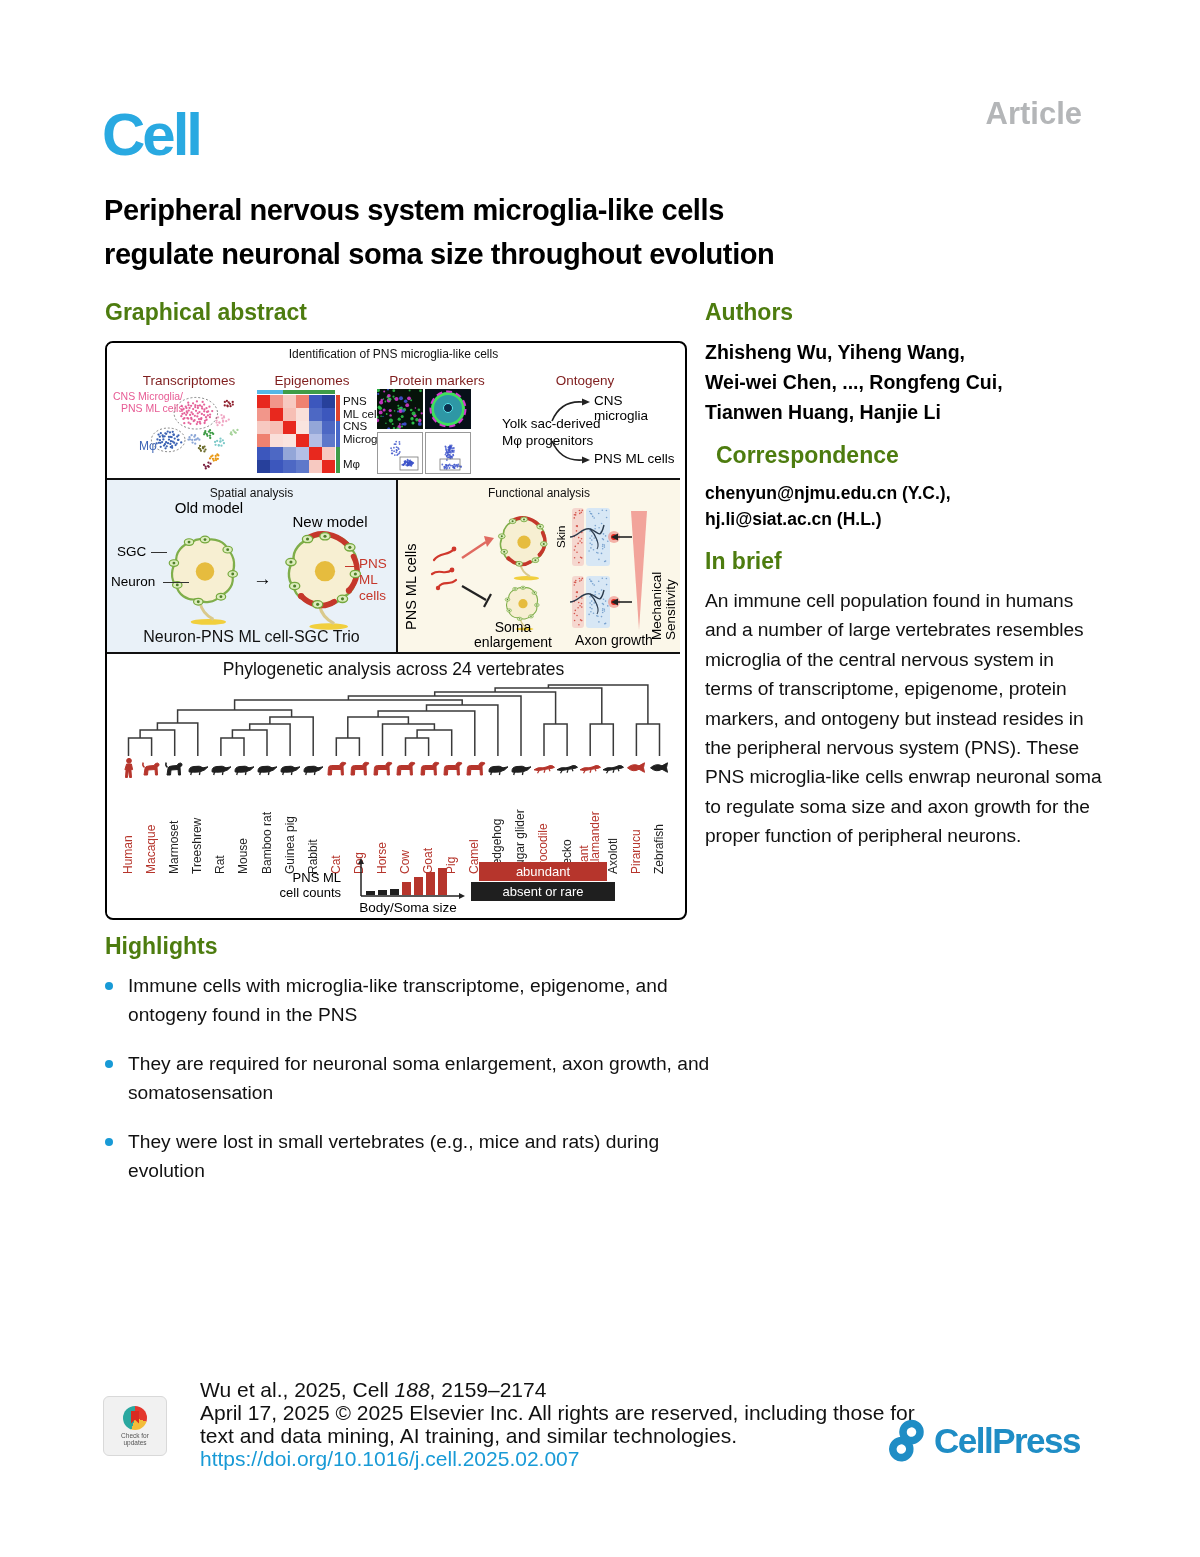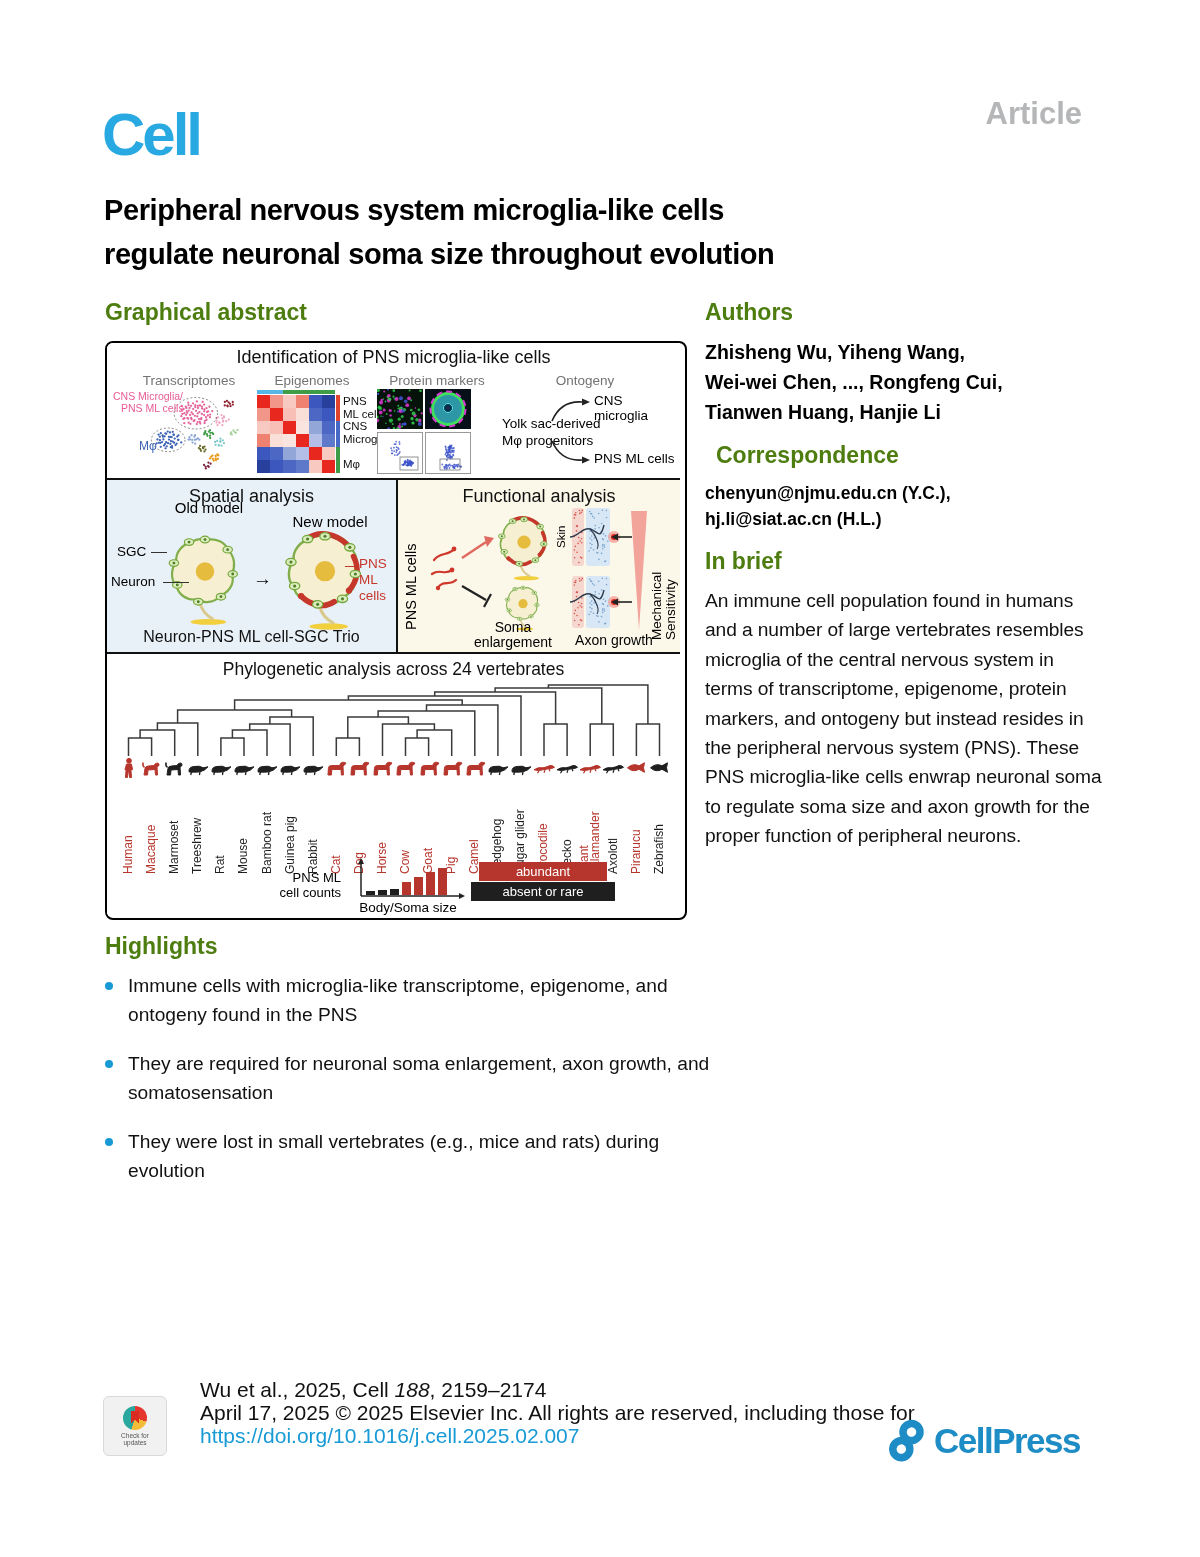--- a/index.html
+++ b/index.html
@@ -10,22 +10,22 @@
   #cell-logo{left:102px;top:100px;font-size:60px;font-weight:bold;color:#29a9e1;letter-spacing:-3px;}
   #article-label{right:118px;top:96px;font-size:31px;font-weight:bold;color:#b4b6b8;}
   #title{left:104px;top:188px;width:1010px;font-size:29px;font-weight:bold;line-height:44px;letter-spacing:-0.4px;}
   .sec-h{font-size:23px;font-weight:bold;color:#4d7c0f;}
   
   #authors-lines{left:705px;top:337px;font-size:19.5px;font-weight:bold;line-height:30px;}
   #corr-lines{left:705px;top:480px;font-size:17.5px;font-weight:bold;line-height:26px;}
   #brief-text{left:705px;top:586px;width:400px;font-size:19.2px;line-height:29.4px;letter-spacing:-0.1px;color:#111;}
   
   #ga-box{left:105px;top:341px;width:578px;height:575px;border:2.5px solid #000;border-radius:8px;background:#fff;overflow:hidden;}
-  .ptitle{font-size:18px;color:#111;text-align:center;width:100%;}
-  .plabel{font-size:13.5px;color:#737373;text-align:center;}
+  .ptitle{font-size:12px;color:#111;text-align:center;width:100%;}
+  .plabel{font-size:13.5px;color:#7f1d1d;text-align:center;}
   #p1{left:0;top:0;width:573px;height:135px;border-bottom:2px solid #111;background:#fff;}
   #p2{left:0;top:137px;width:573px;height:172px;border-bottom:2px solid #111;}
   #p2l{left:0;top:0;width:289px;height:172px;background:#e9f1f8;}
   #p2r{left:289px;top:0;width:282px;height:172px;background:#fbf7e9;border-left:2px solid #111;}
   #p3{left:0;top:311px;width:573px;height:262px;background:#fff;}
   .vlabel{writing-mode:vertical-rl;transform:rotate(180deg);font-size:12px;line-height:11.5px;white-space:normal;}
   .hm-grid{display:grid;grid-template-columns:repeat(6,13px);grid-auto-rows:13px;}
   .hm-cell{width:13px;height:13px;}
   .hm-lbl{font-size:11.5px;line-height:12.5px;color:#111;}
   .fl-box{width:44px;height:40px;background:#fff;border:1px solid #999;}
@@ -1261,20 +1261,21 @@
         <div class="badge-book"></div>
       </div>
     <div class="badge-txt">
       <div>Check for</div>
         <div>updates</div>
     </div>
   </div>
   <div class="abs" id="citation">
     <div><span>Wu et al., 2025, Cell </span><i>188</i><span>, 2159–2174</span></div>
     <div>April 17, 2025 © 2025 Elsevier Inc. All rights are reserved, including those for</div>
+    <div>text and data mining, AI training, and similar technologies.</div>
     <div><a id="doi">https://doi.org/10.1016/j.cell.2025.02.007</a></div>
   </div>
   <div class="abs" id="cellpress">
     <svg width="42" height="42" viewBox="0 0 42 42" style="transform:rotate(-10deg);">
       <g fill="none" stroke="#1f8dc5" stroke-width="7.5">
         <circle cx="14" cy="28" r="8.5"></circle>
           <circle cx="27" cy="13" r="8.5"></circle>
       </g>
     </svg>
     <span id="cellpress-text">CellPress</span>

